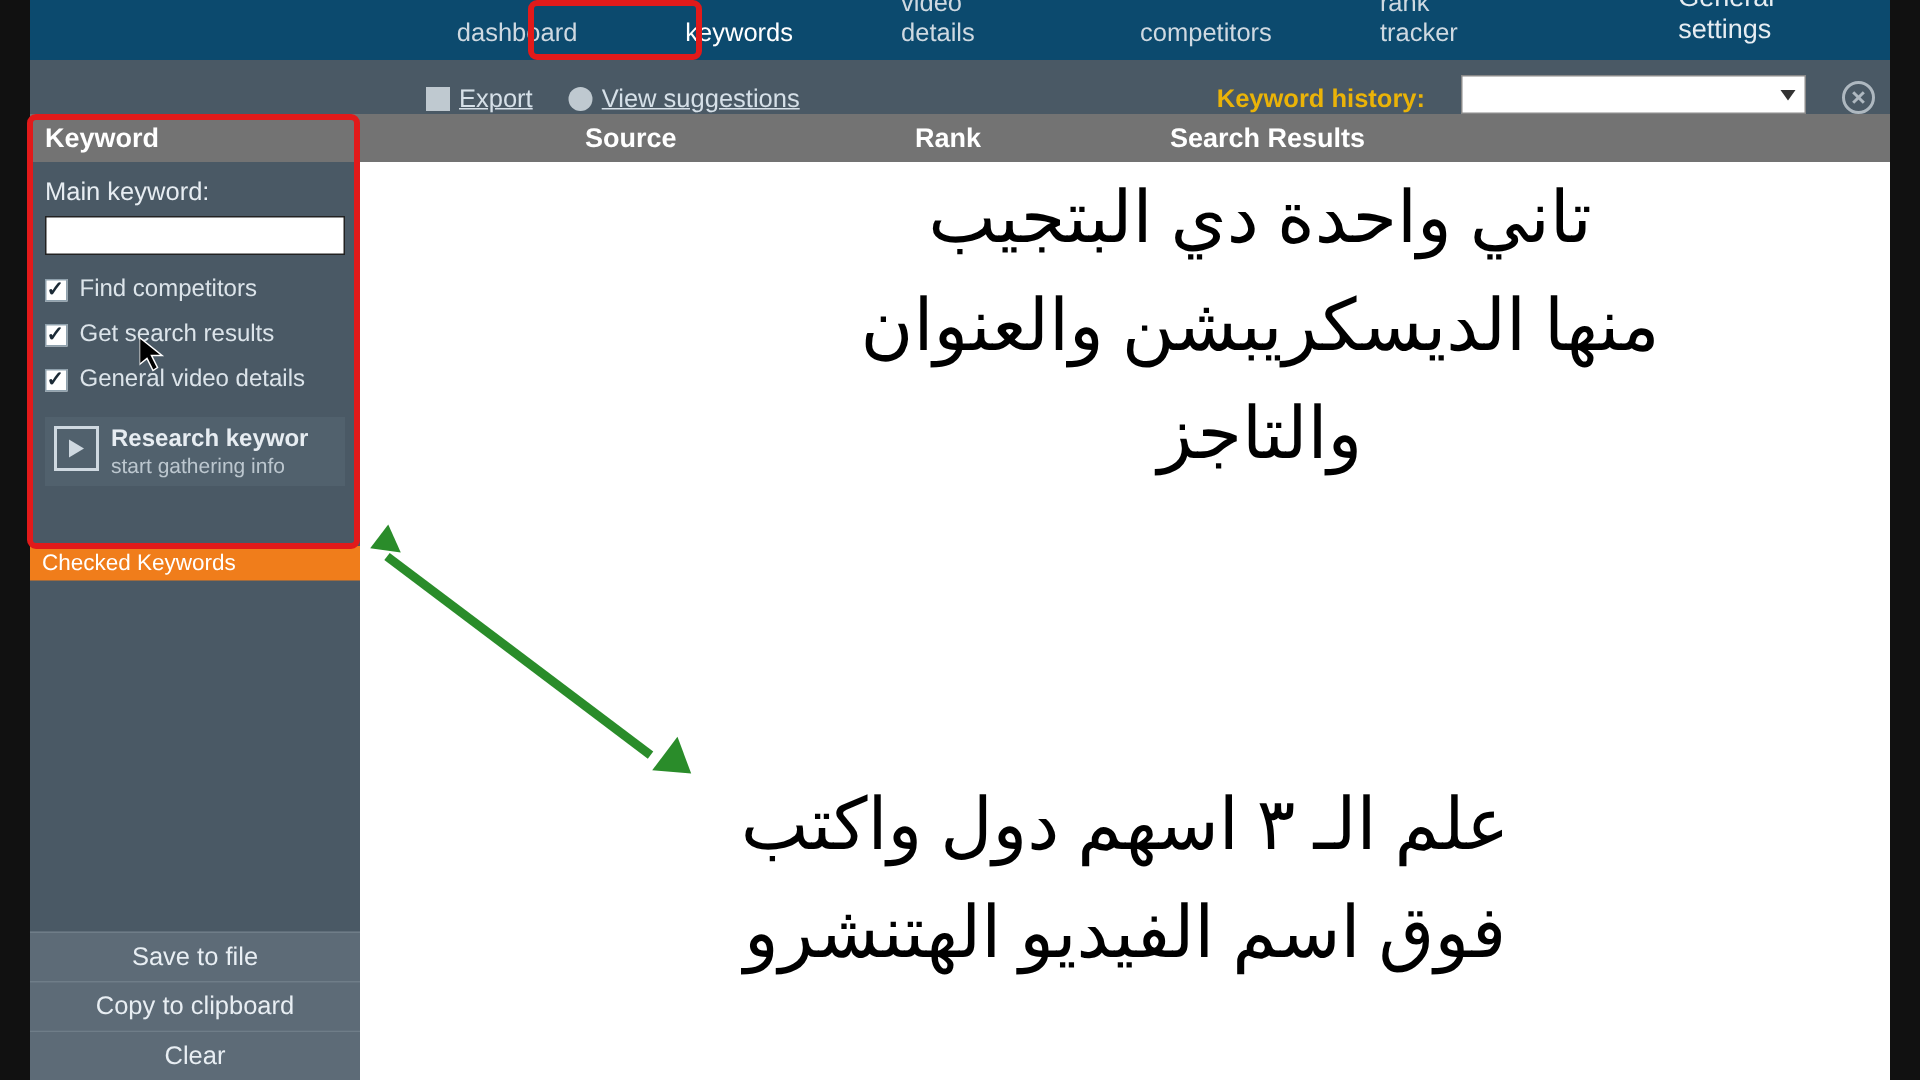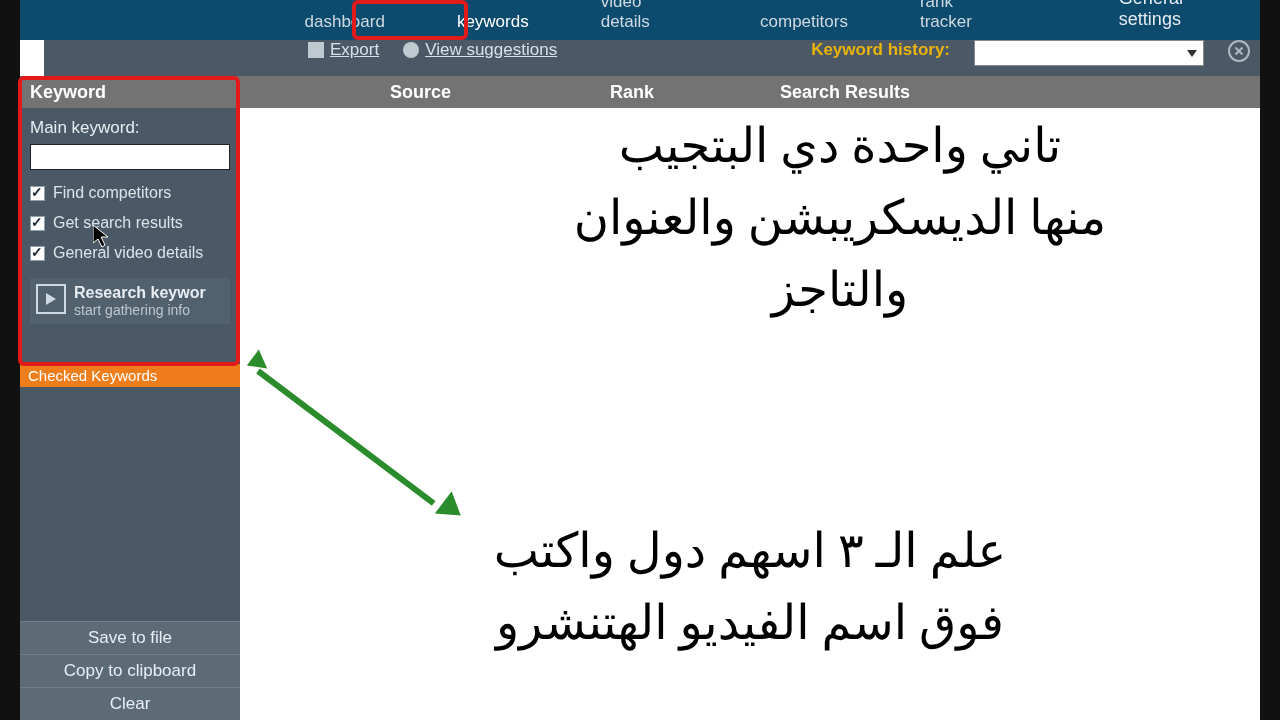--- a/index.html
+++ b/index.html
@@ -37,24 +37,23 @@
   .topnav .flex { flex: 1; }
   .general-settings {
     font-size: 18px;
     color: #e7edf2;
     padding: 6px 8px 10px 8px;
     cursor: pointer;
   }
   .toolbar {
     height: 36px;
     background: #4a5965;
-    display: flex; align-items: flex-start;
+    display: flex; align-items: flex-end;
     padding: 0 10px;
     gap: 24px;
-    margin-left: 24px;
   }
   .tool-link {
     color: #d6e0e8;
     text-decoration: underline;
     font-size: 17px;
     cursor: pointer;
     display: inline-flex; align-items: center; gap: 6px;
   }
   .tool-icon {
     display: inline-block; width: 16px; height: 16px;

